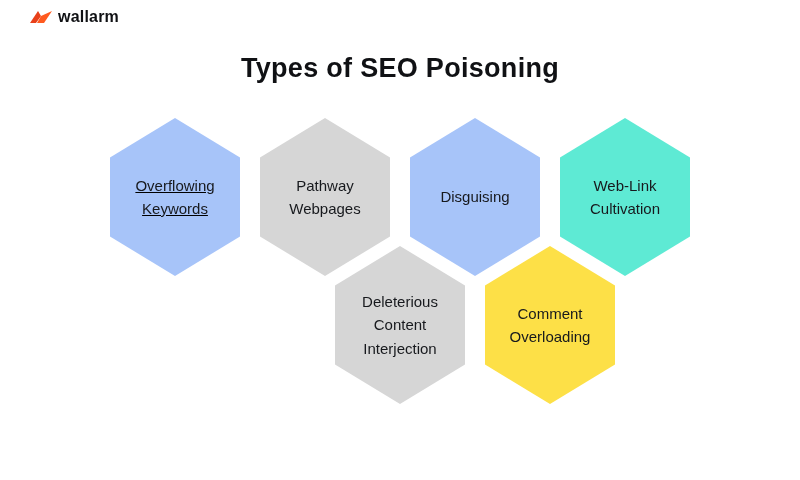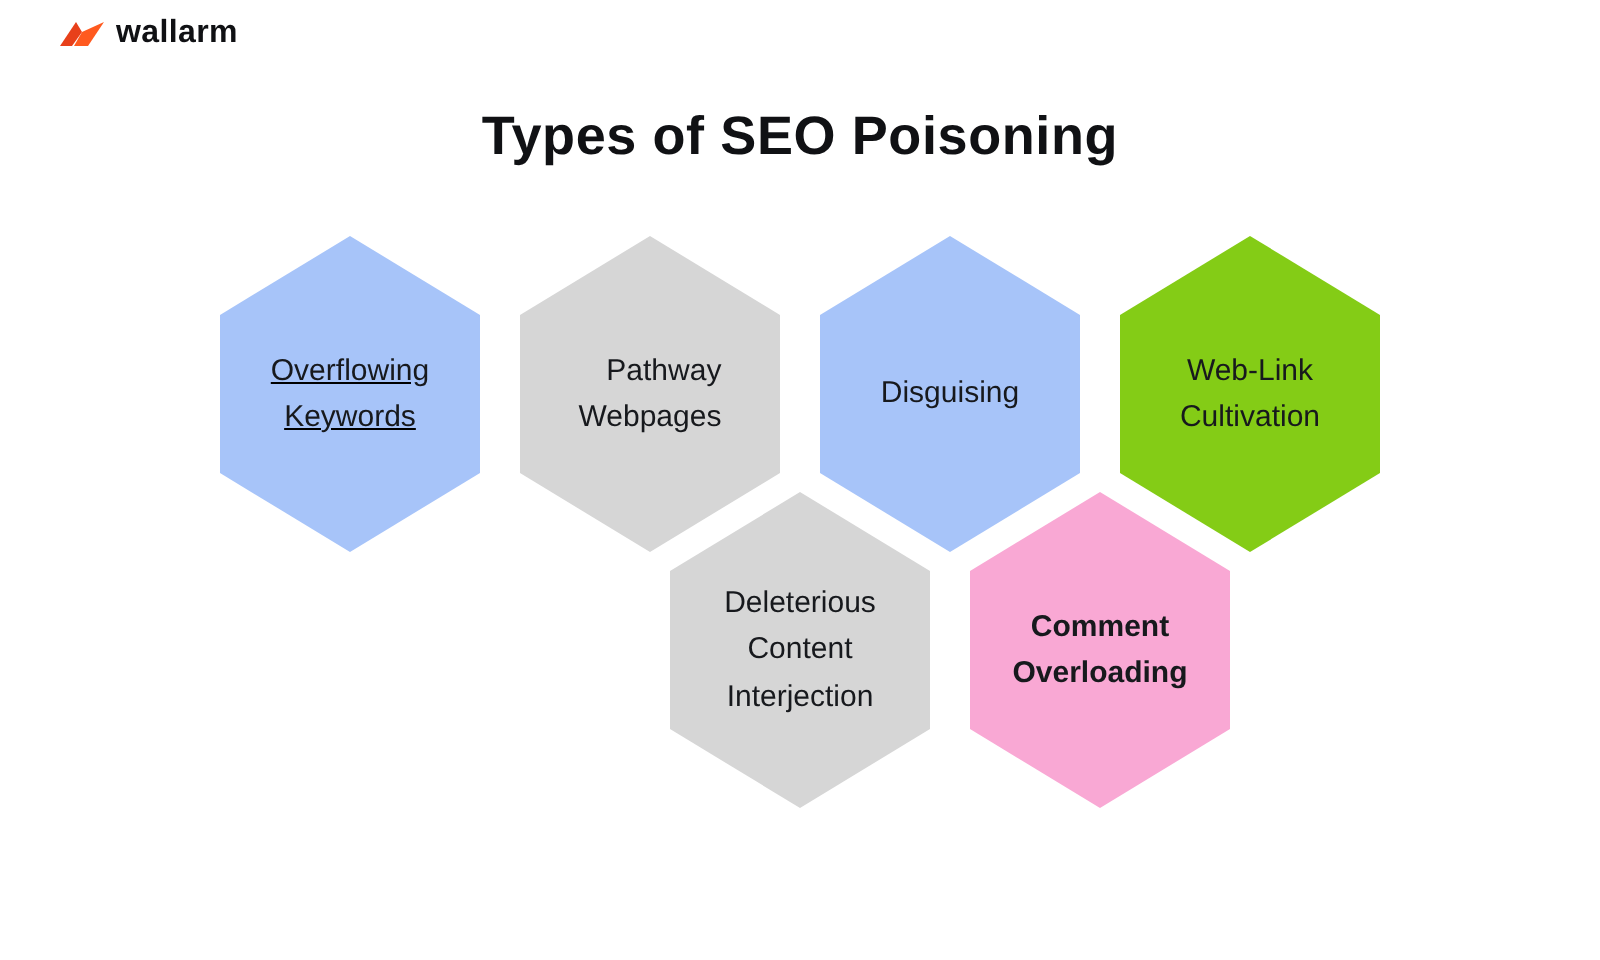--- a/index.html
+++ b/index.html
@@ -52,21 +52,21 @@
     text-align: center;
   }
   .hex .hex-label {
     white-space: pre-line;
     font-size: 15px;
     line-height: 1.55;
     color: #17191d;
     padding: 0 8px;
   }
   .hex-1 { left: 110px; top: 118px; text-decoration: underline; }
-  .hex-2 { left: 260px; top: 118px; text-align: right; }
+  .hex-2 { left: 260px; top: 118px; }
   .hex-3 { left: 410px; top: 118px; }
   .hex-4 { left: 560px; top: 118px; }
   .hex-5 { left: 185px; top: 246px; }
   .hex-6 { left: 335px; top: 246px; }
   .hex-7 { left: 485px; top: 246px; }
 </style>
 </head>
 <body>
 
 <div class="canvas">
@@ -87,27 +87,27 @@
     <span class="hex-label">Overflowing
 Keywords</span>
   </div>
   <div class="hex hex-2" style="background: rgb(214, 214, 214);">
     <span class="hex-label">Pathway
 Webpages</span>
   </div>
   <div class="hex hex-3" style="background: rgb(167, 196, 249); text-align: center;">
     <span class="hex-label">Disguising</span>
   </div>
-  <div class="hex hex-4" style="background: #84cc16;">
+  <div class="hex hex-4" style="background: #5eead4;">
     <span class="hex-label">Web-Link
 Cultivation</span>
   </div>
   <div class="hex hex-6" style="background: rgb(214, 214, 214);">
     <span class="hex-label">Deleterious
 Content
 Interjection</span>
   </div>
-  <div class="hex hex-7" style="background: #f9a8d4; font-weight: bold;">
+  <div class="hex hex-7" style="background: #fde047;">
     <span class="hex-label">Comment
 Overloading</span>
   </div>
 
 </div>
 
 </body></html>

